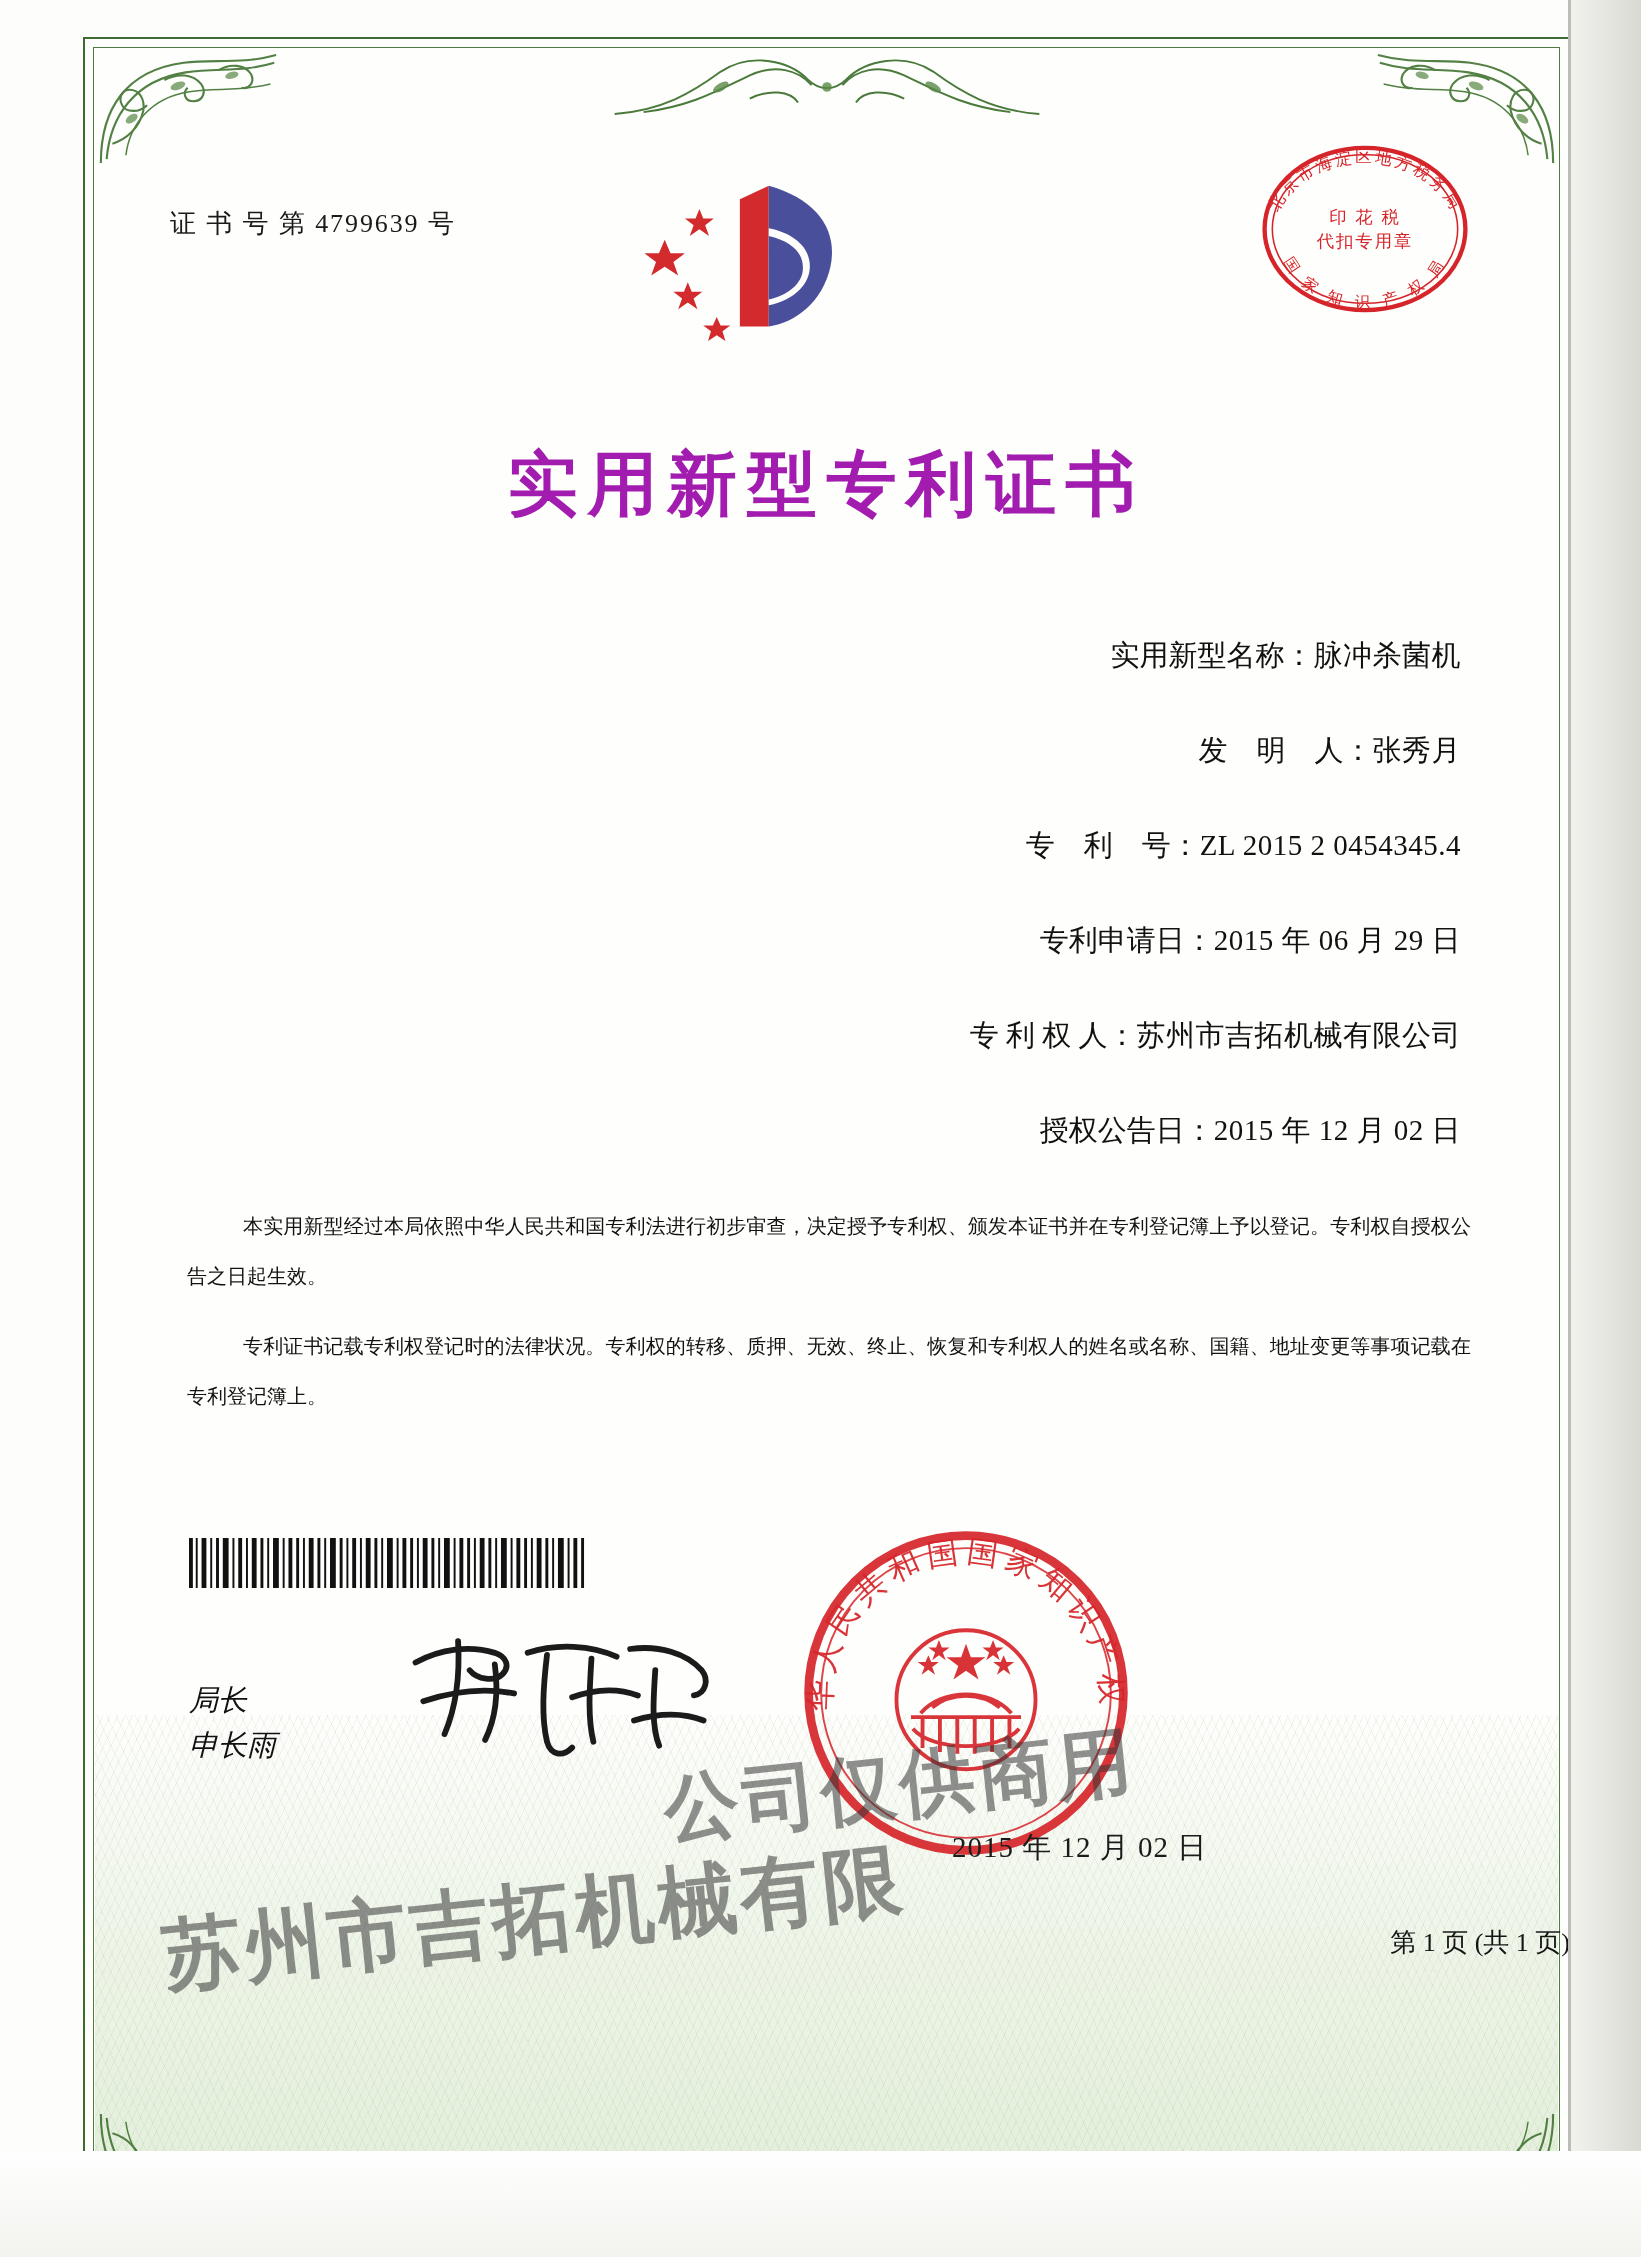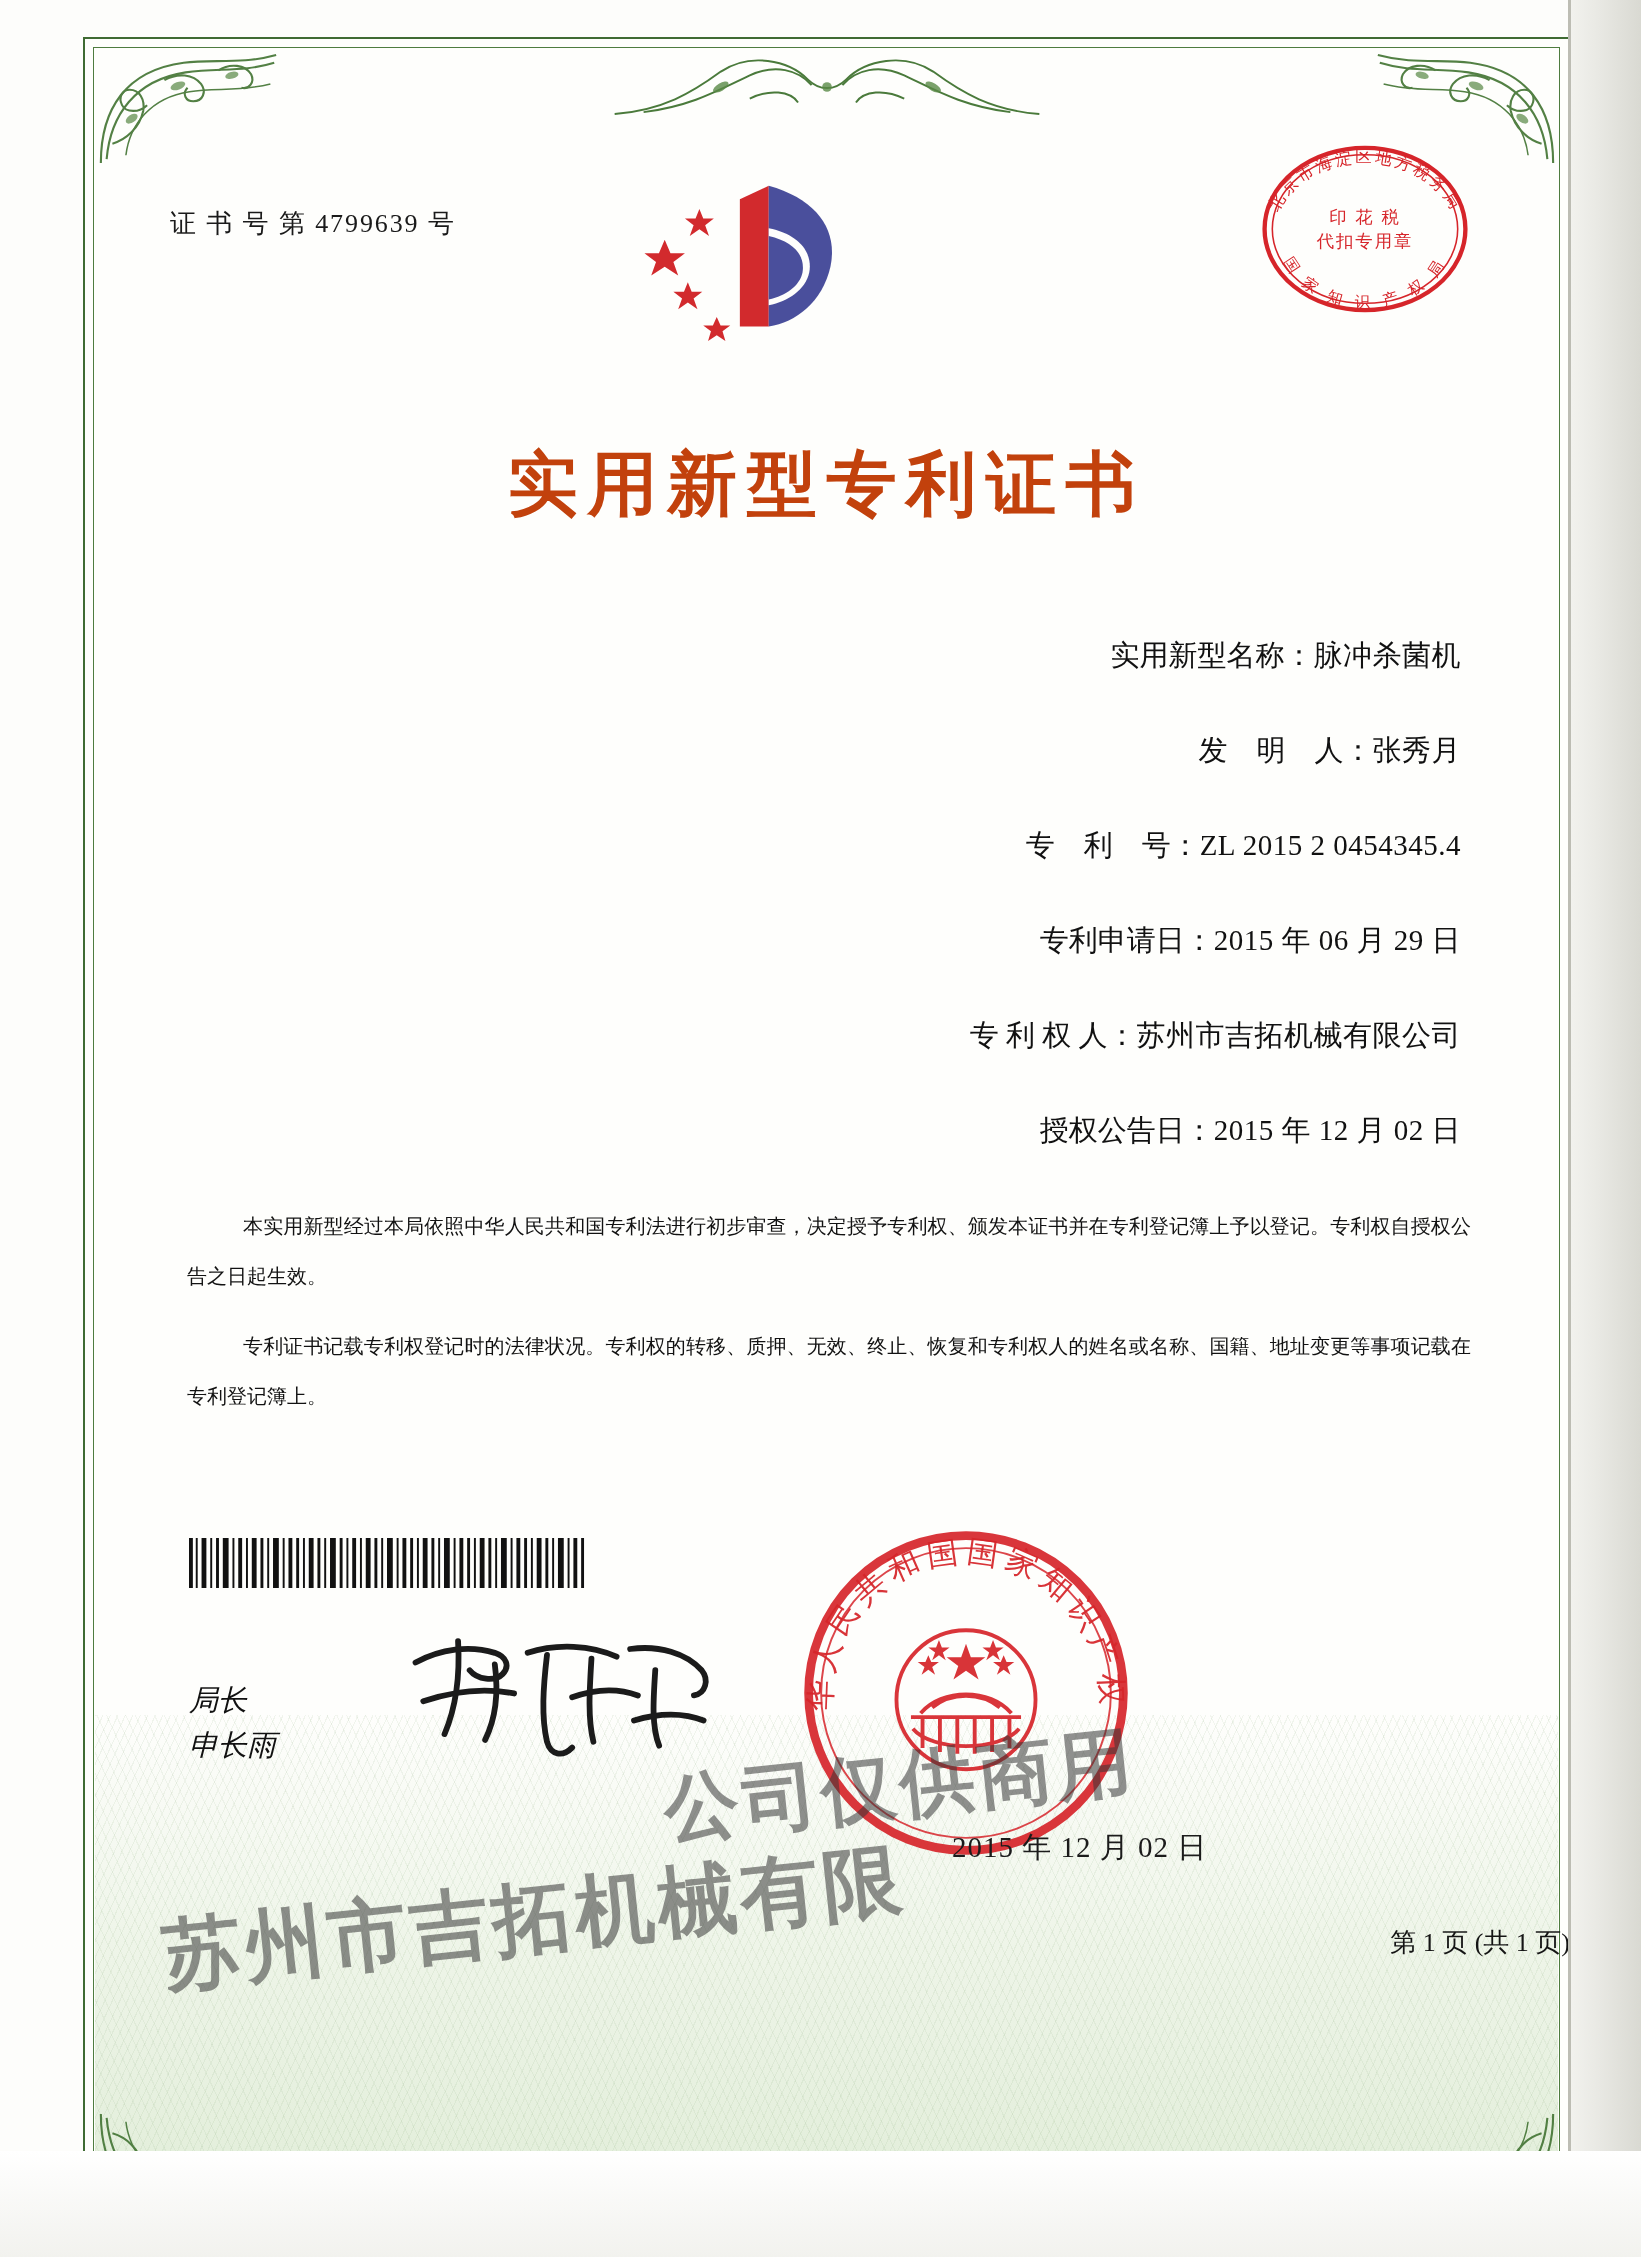--- a/index.html
+++ b/index.html
@@ -132,21 +132,21 @@
   .title {
     position: absolute;
     left: 0;
     right: 0;
     top: 401px;
     text-align: center;
     font-family: "Liberation Serif", "DejaVu Serif", serif;
     font-size: 70px;
     font-weight: bold;
     letter-spacing: 9.7px;
-    color: #c2410c;
+    color: #a21caf;
   }
 
   
   .fields {
     position: absolute;
     left: 104px;
     top: 599px;
     width: 1274px;
     text-align: right;
   }

